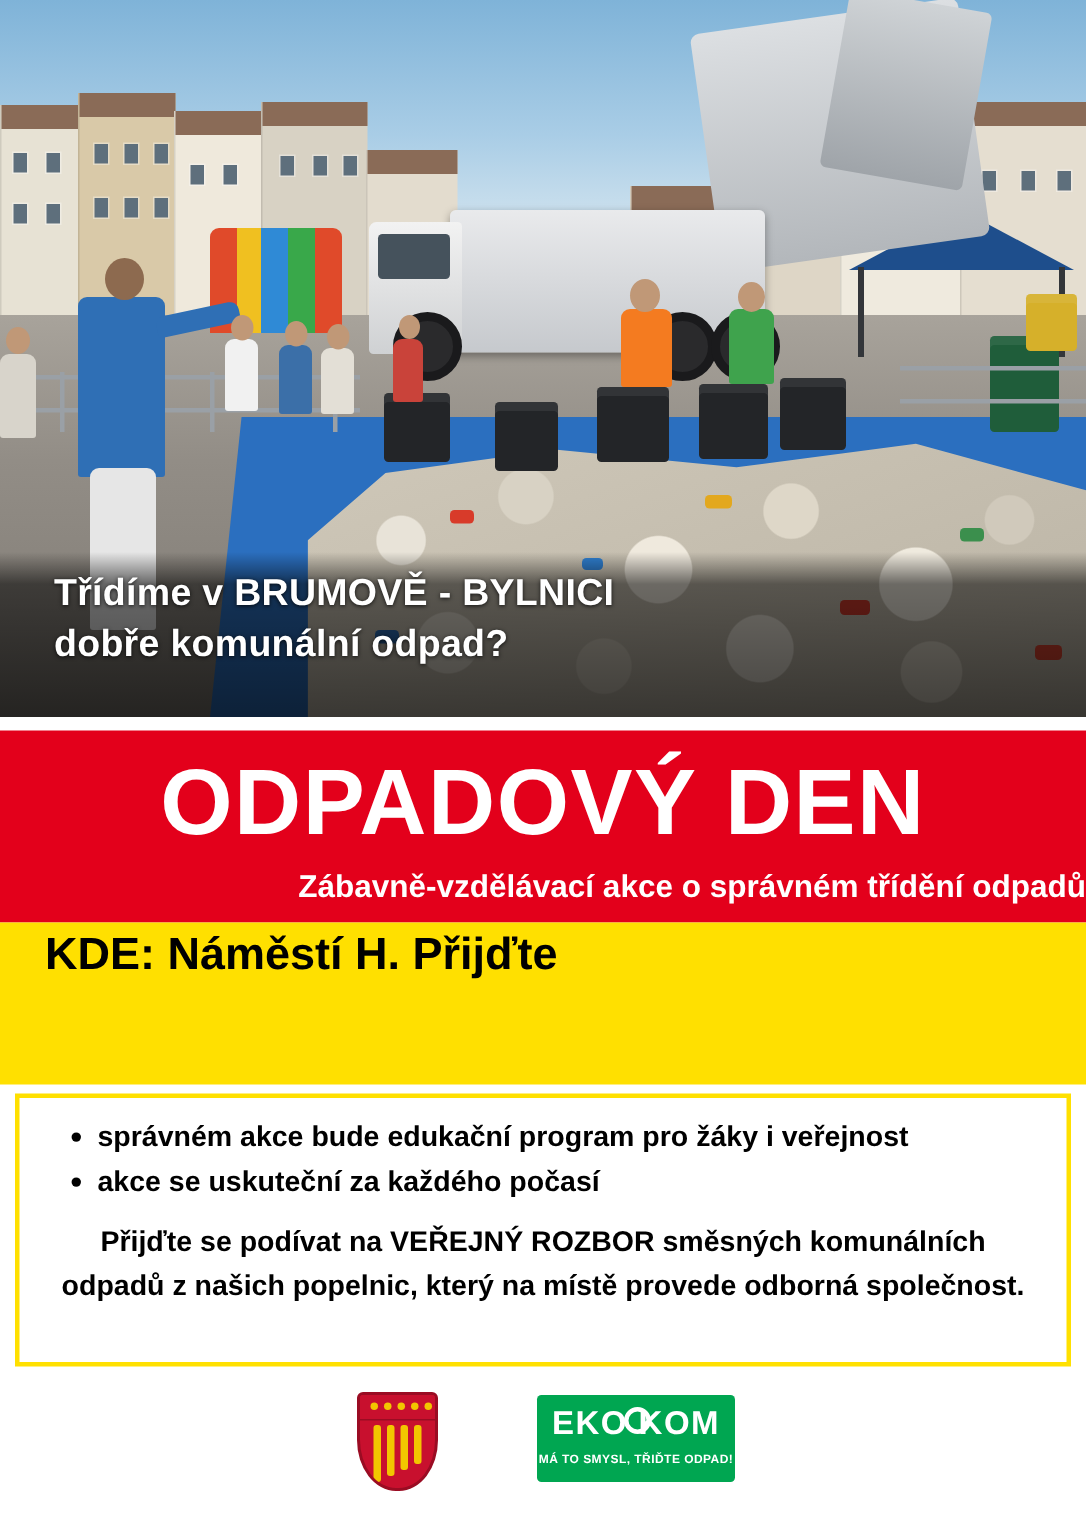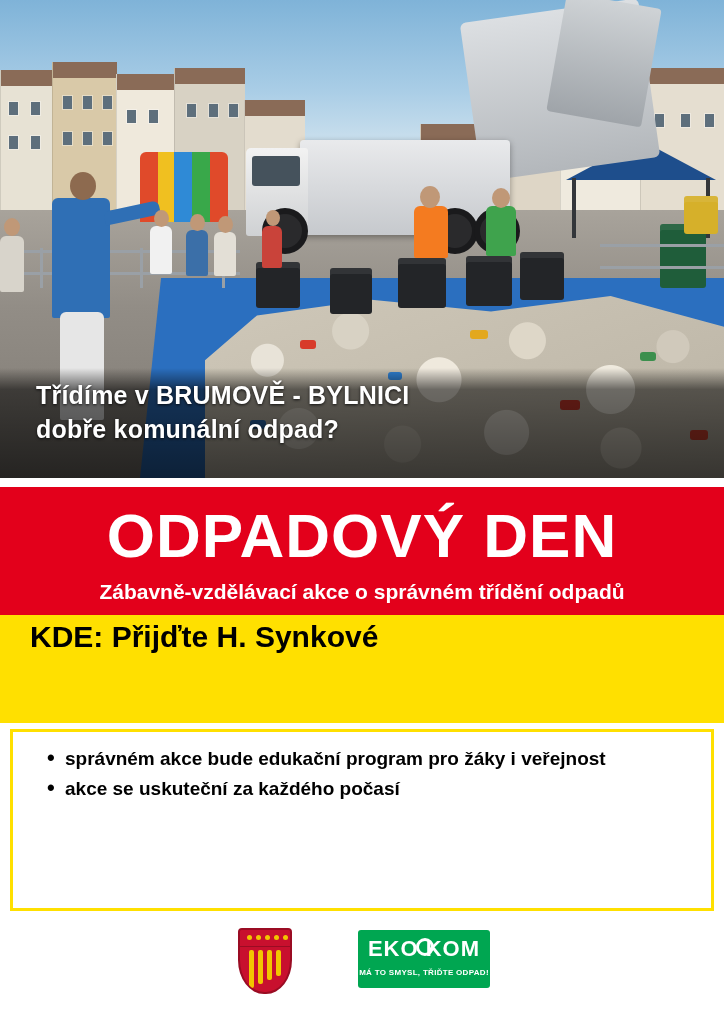--- a/index.html
+++ b/index.html
@@ -224,20 +224,21 @@
     line-height: 74px;
     margin: 4px;
     padding-top: 8px;
   }
   .subtitle {
     font-size: 21px;
     font-weight: bold;
     line-height: 26px;
     margin: 0;
     padding-top: 2px;
+    text-align: right;
   }
 
   
   .yellow-band {
     position: absolute;
     left: 0;
     top: 615px;
     width: 724px;
     height: 108px;
     background: #ffe000;
@@ -506,28 +507,29 @@
       <div class="line">dobře komunální odpad?</div>
     </div>
   </div>
 
   <div class="red-band">
     <div class="title-main">ODPADOVÝ DEN</div>
     <div class="subtitle">Zábavně-vzdělávací akce o správném třídění odpadů</div>
   </div>
 
   <div class="yellow-band">
-    <div class="where">KDE: Přijďte H. Synkové</div>
+    <div class="where">KDE: Náměstí H. Přijďte</div>
   </div>
 
   <div class="info-box">
     <ul class="bullets">
       <li>správném akce bude edukační program pro žáky i veřejnost</li>
       <li>akce se uskuteční za každého počasí</li>
     </ul>
+    <p class="paragraph">Přijďte se podívat na VEŘEJNÝ ROZBOR směsných komunálních odpadů z našich popelnic, který na místě provede odborná společnost.</p>
   </div>
 
   <div class="footer">
     <div class="crest">
       <div class="crest-top"></div>
       <div class="crest-dot" style="left:7px;"></div>
       <div class="crest-dot" style="left:16px;"></div>
       <div class="crest-dot" style="left:25px;"></div>
       <div class="crest-dot" style="left:34px;"></div>
       <div class="crest-dot" style="left:43px;"></div>

